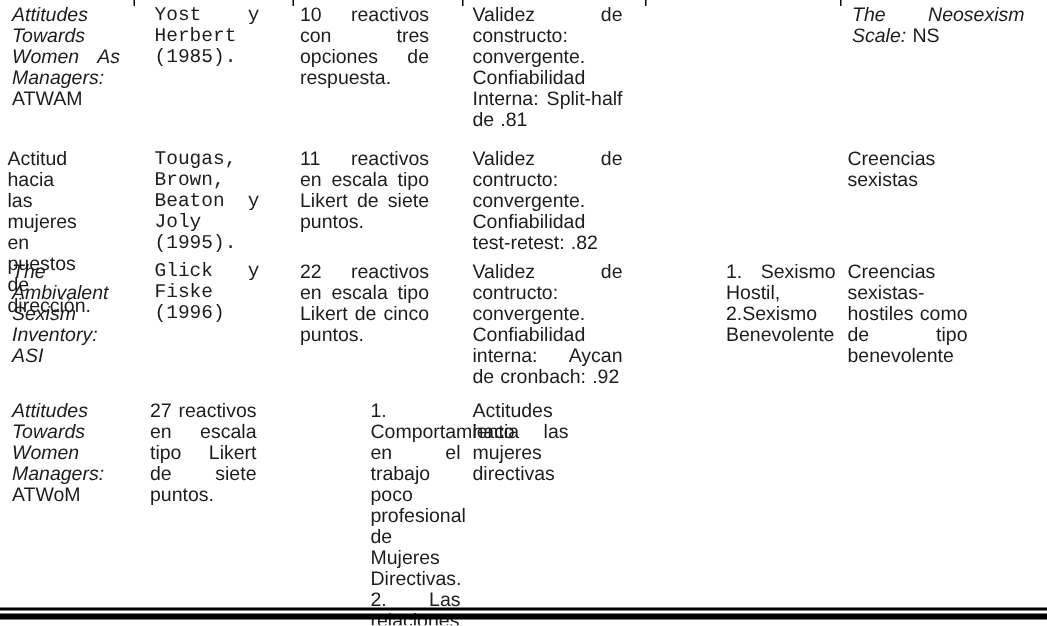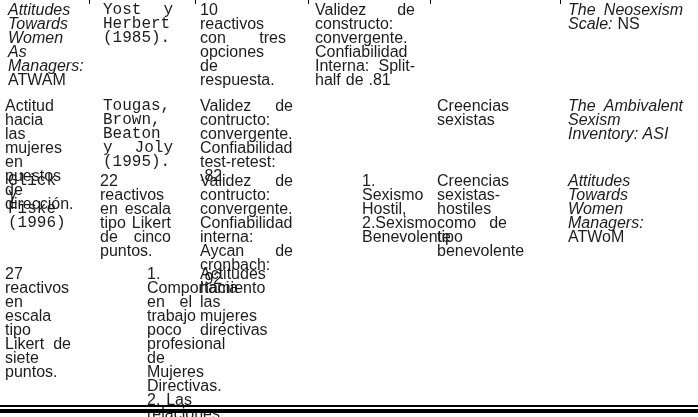--- a/index.html
+++ b/index.html
@@ -11,21 +11,21 @@
     font-family:"Liberation Sans","DejaVu Sans",sans-serif;
   }
   .tbl{
     position:absolute;left:0;top:3px;width:698px;
     display:grid;
     grid-template-columns:95px 100px 115px 122px 128px 138px;
     grid-template-rows:96px 75px 93px auto;
   }
   .cell{
     box-sizing:border-box;
-    font-size:16px;line-height:14px;
+    font-size:13px;line-height:14px;
     color:var(--text,#1c1c1c);
     text-align:justify;
     white-space:pre-line;
     word-spacing:0.5px;
   }
   .c1{padding:0 15px 0 8px;}
   .c2{padding:0 22px 0 8px;font-family:Liberation Mono, monospace;}
   .c3{padding:0 24px 0 5px;}
   .c4{padding:0 17px 0 5px;}
   .c5{padding:0 3px 0 5px;margin-left:47px;}
@@ -59,20 +59,21 @@
 
     <div class="cell c1"><span class="it">Attitudes Towards Women As Managers:</span><span> ATWAM</span></div>
     <div class="cell c2">Yost y Herbert (1985).</div>
     <div class="cell c3">10 reactivos con tres opciones de respuesta.</div>
     <div class="cell c4">Validez de constructo: convergente. Confiabilidad Interna: Split-half de .81</div>
     <div class="cell c5"></div>
     <div class="cell c1"><span class="it">The Neosexism Scale:</span><span> NS</span></div>
 
     <div class="cell c6">Actitud hacia las mujeres en puestos de dirección.</div>
     <div class="cell c2">Tougas, Brown, Beaton y Joly (1995).</div>
+    <div class="cell c3">11 reactivos en escala tipo Likert de siete puntos.</div>
     <div class="cell c4">Validez de contructo: convergente. Confiabilidad test-retest: .82</div>
     <div class="cell c5"></div>
     <div class="cell c6">Creencias sexistas</div>
 
     <div class="cell c1"><span class="it">The Ambivalent Sexism Inventory: ASI</span><span></span></div>
     <div class="cell c2">Glick y Fiske (1996)</div>
     <div class="cell c3">22 reactivos en escala tipo Likert de cinco puntos.</div>
     <div class="cell c4">Validez de contructo: convergente. Confiabilidad interna: Aycan de cronbach: .92</div>
     <div class="cell c5">1. Sexismo Hostil, 2.Sexismo Benevolente</div>
     <div class="cell c6">Creencias sexistas-hostiles como de tipo benevolente</div>

